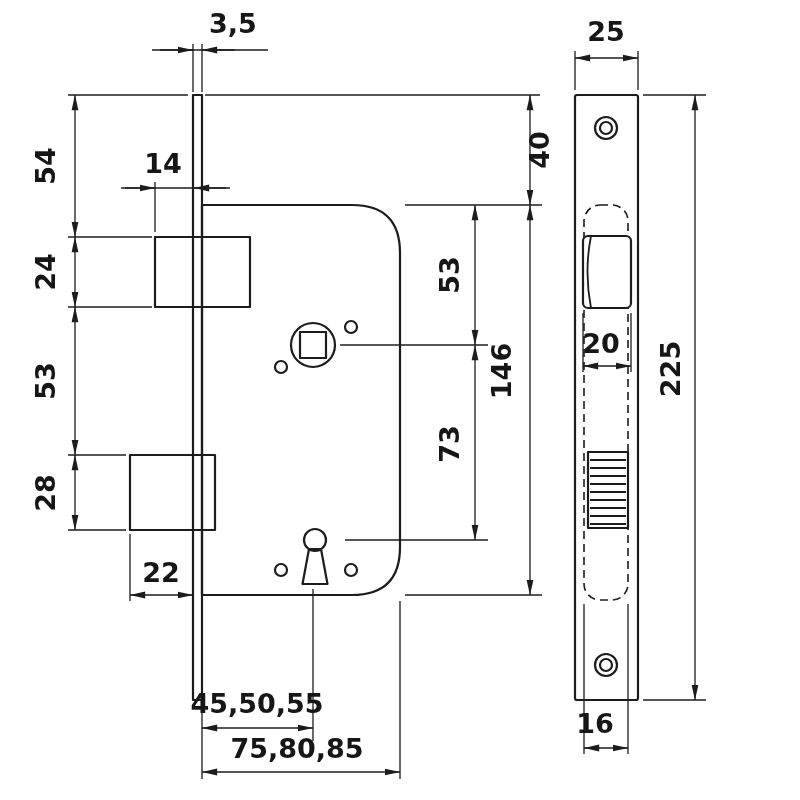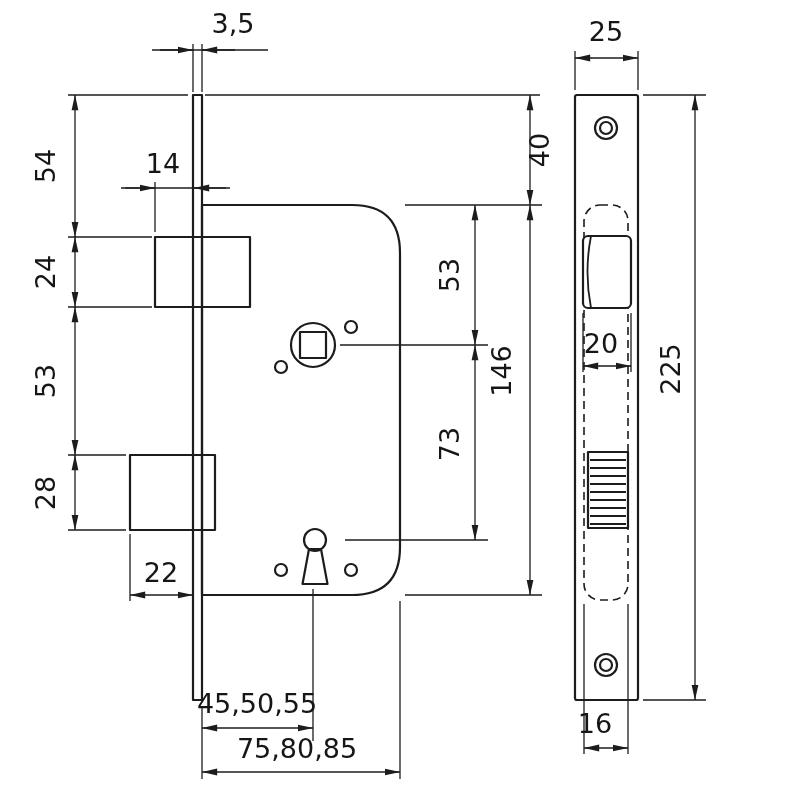--- a/index.html
+++ b/index.html
@@ -1,16 +1,16 @@
 <!DOCTYPE html>
 <html><head>
 <meta charset="utf-8">
 <style>
   html,body{margin:0;padding:0;background:#ffffff;}
-  .stage{width:784px;height:800px;background:#ffffff;position:relative;overflow:hidden;}
+  .stage{width:784px;height:800px;background:#ffffff;position:relative;overflow:hidden;font-weight:bold;}
   svg{display:block;}
   .obj{stroke:#1c1c1c;stroke-width:2.2;fill:none;stroke-linejoin:round;stroke-linecap:round;}
   .objw{stroke:#1c1c1c;stroke-width:2.2;fill:#ffffff;stroke-linejoin:round;}
   .dim{stroke:#1c1c1c;stroke-width:1.3;fill:none;}
   .arrow{stroke:#1c1c1c;stroke-width:1.3;fill:none;}
   .dashed{stroke:#1c1c1c;stroke-width:1.6;fill:none;stroke-dasharray:8 5;}
   .ridge{stroke:#1c1c1c;stroke-width:2;fill:none;}
   .bevel{stroke:#1c1c1c;stroke-width:1.8;fill:none;}
   .lbl{font-family:"DejaVu Sans","Liberation Sans",sans-serif;font-size:27px;fill:#161616;}
 </style>

